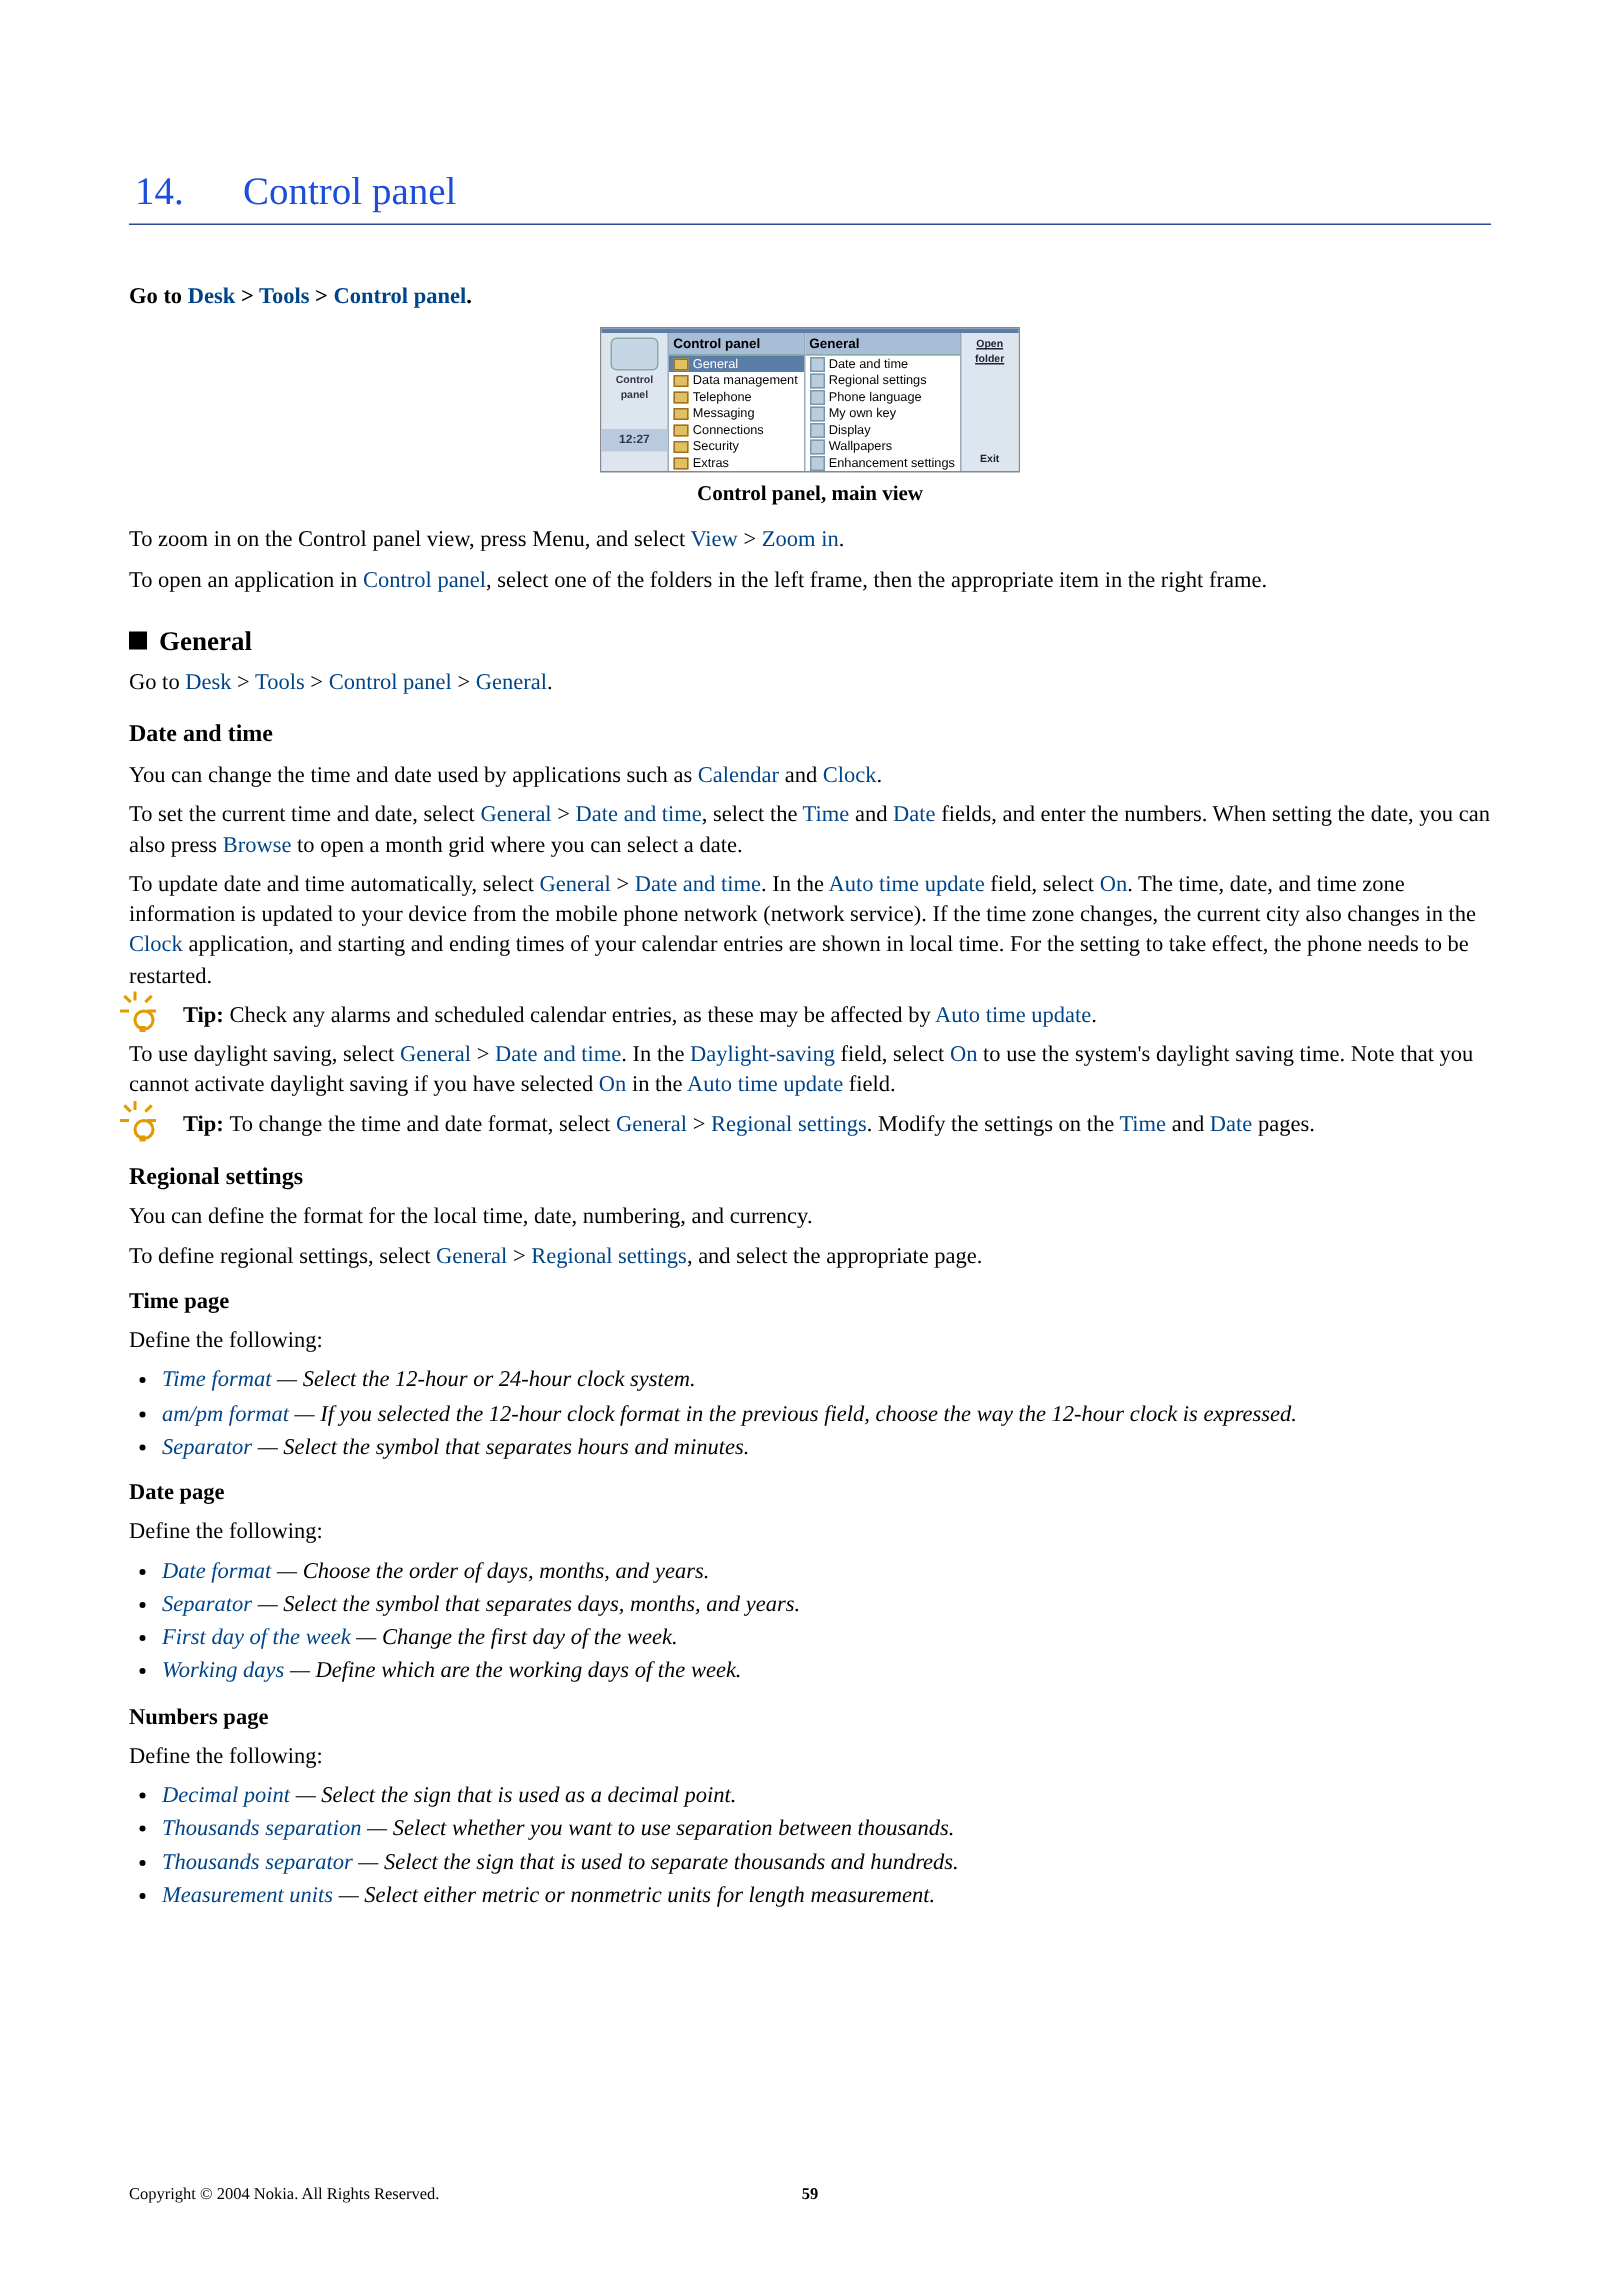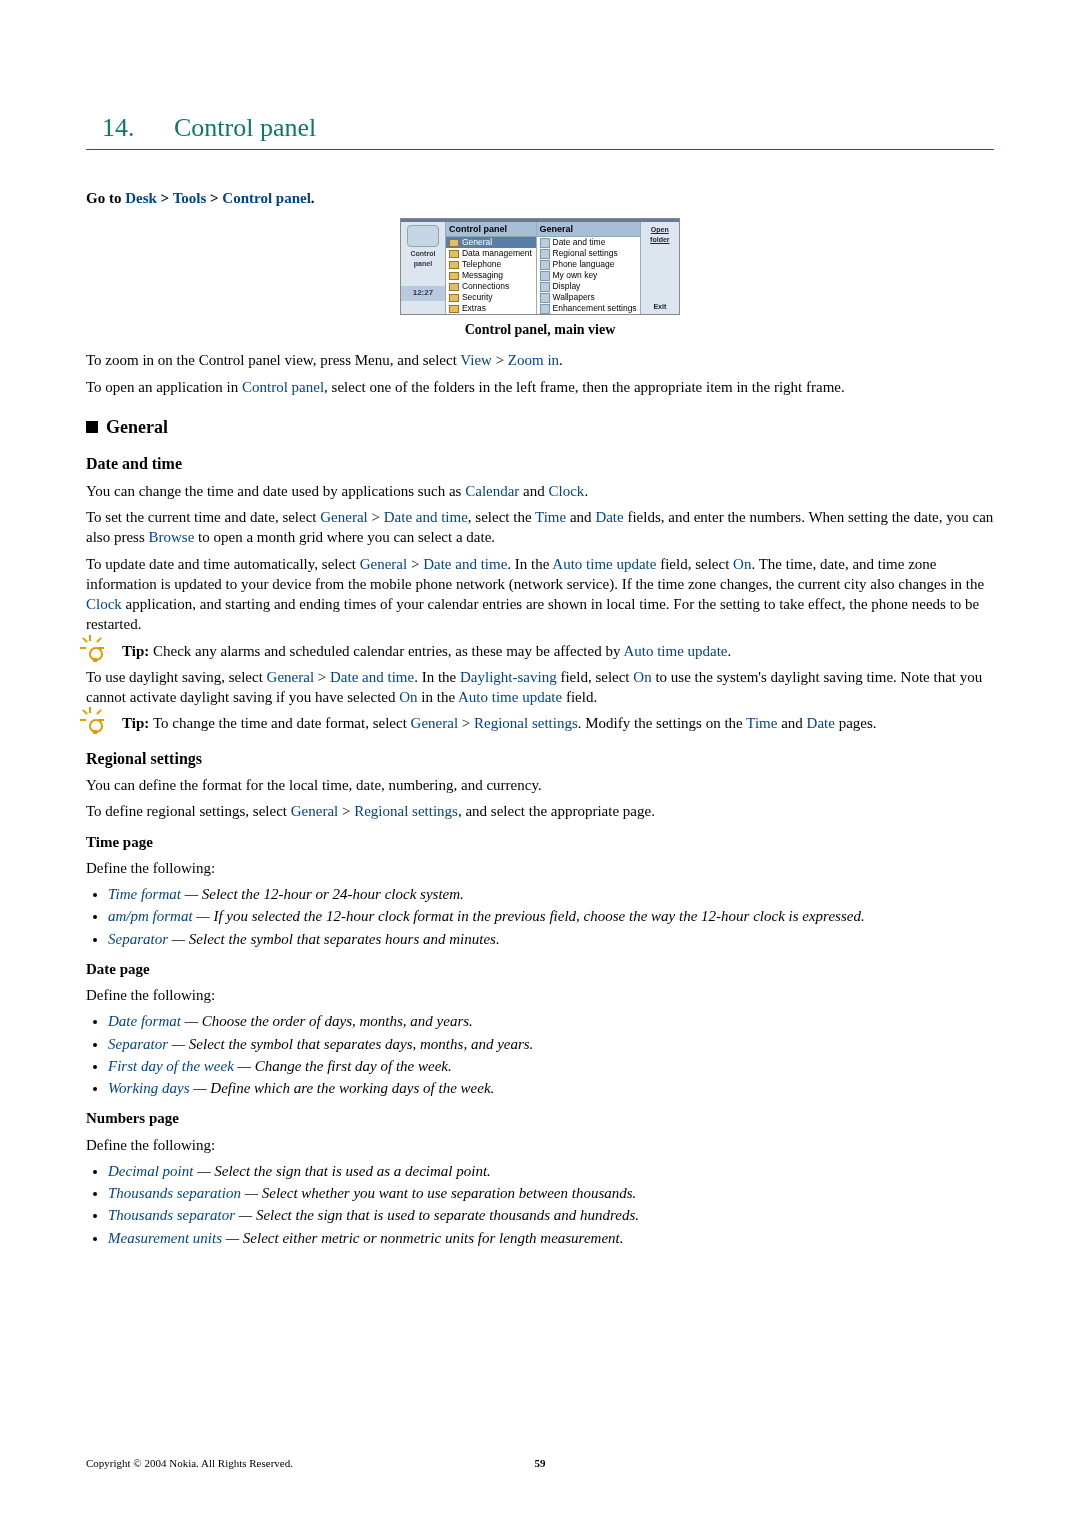--- a/index.html
+++ b/index.html
@@ -15,23 +15,23 @@
   }
   .page {
     position: relative;
     width: 1080px;
     height: 1527px;
     box-sizing: border-box;
     padding: 110px 86px 0 86px;
   }
   .chapter-title {
     font-family: "Times New Roman", serif;
-    color: #0f766e;
+    color: #1d4ed8;
     font-size: 26px;
-    margin: 0 0 4px 16px;
+    margin: 0 0 4px 4px;
     font-weight: normal;
   }
   .chapter-num { display:inline-block; width: 72px; }
   .hr {
     border: none;
     border-top: 1px solid #2a4a9a;
     margin: 4px 0 38px 0;
   }
   .blue { color: #004488; }
   .p { margin: 6px 0; }
@@ -244,20 +244,23 @@
     <span>To zoom in on the Control panel view, press Menu, and select </span><span class="blue">View</span><span> &gt; </span><span class="blue">Zoom in</span><span>.</span>
   </div>
   <div class="p">
     <span>To open an application in </span><span class="blue">Control panel</span><span>, select one of the folders in the left frame, then the appropriate item in the right frame.</span>
   </div>
 
   <div class="sec">
     <div class="sq"></div>
     <div class="st">General</div>
   </div>
+  <div class="p">
+    <span>Go to </span><span class="blue">Desk</span><span> &gt; </span><span class="blue">Tools</span><span> &gt; </span><span class="blue">Control panel</span><span> &gt; </span><span class="blue">General</span><span>.</span>
+  </div>
 
   <div class="sub">Date and time</div>
   <div class="p">
     <span>You can change the time and date used by applications such as </span><span class="blue">Calendar</span><span> and </span><span class="blue">Clock</span><span>.</span>
   </div>
   <div class="p">
     <span>To set the current time and date, select </span><span class="blue">General</span><span> &gt; </span><span class="blue">Date and time</span><span>, select the </span><span class="blue">Time</span><span> and </span><span class="blue">Date</span><span> fields, and enter the numbers. When setting the date, you can also press </span><span class="blue">Browse</span><span> to open a month grid where you can select a date.</span>
   </div>
   <div class="p">
     <span>To update date and time automatically, select </span><span class="blue">General</span><span> &gt; </span><span class="blue">Date and time</span><span>. In the </span><span class="blue">Auto time update</span><span> field, select </span><span class="blue">On</span><span>. The time, date, and time zone information is updated to your device from the mobile phone network (network service). If the time zone changes, the current city also changes in the </span><span class="blue">Clock</span><span> application, and starting and ending times of your calendar entries are shown in local time. For the setting to take effect, the phone needs to be restarted.</span>

